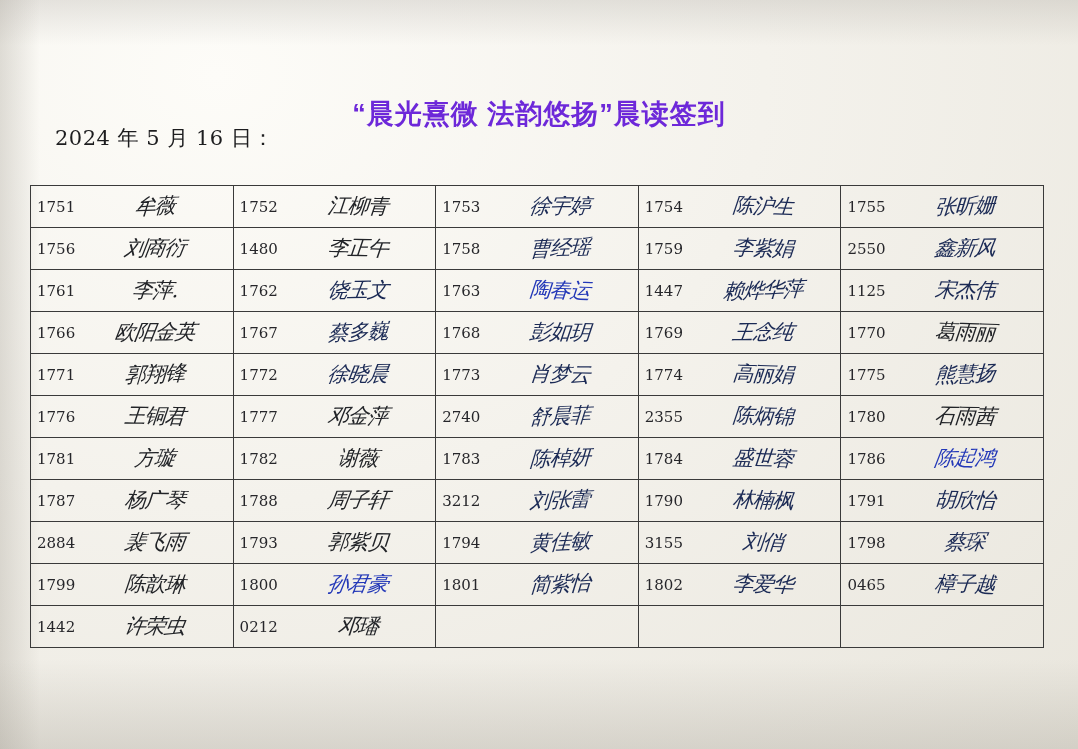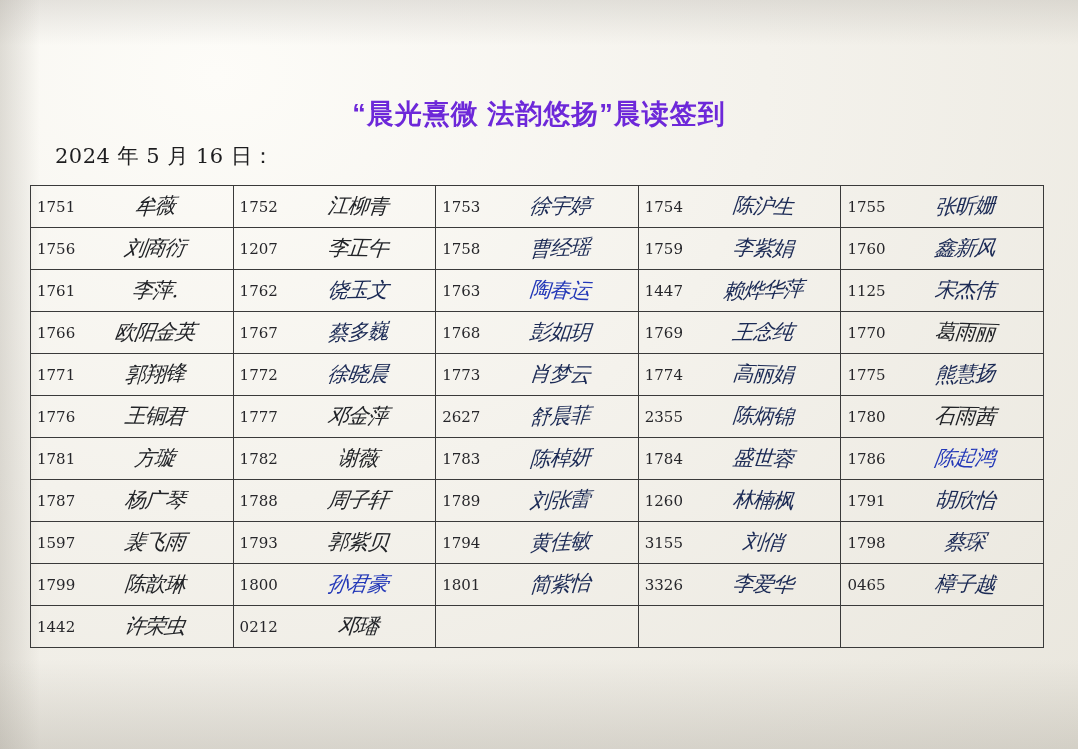--- a/index.html
+++ b/index.html
@@ -47,21 +47,21 @@
     width: 100%;
     text-align: center;
     font-size: 27px;
     font-weight: bold;
     letter-spacing: 1px;
     color: #6d28d9;
     font-family: Liberation Sans, sans-serif;
   }
   .date-line {
     position: absolute;
-    top: 142px;
+    top: 124px;
     left: 55px;
     font-size: 21px;
     color: #1d1d1f;
     font-family: "DejaVu Serif", serif;
     letter-spacing: 0.5px;
   }
 
   .sheet {
     position: absolute;
     top: 185px;
@@ -162,39 +162,39 @@
         </tr>
         <tr>
           <td>
             <div class="cell-inner">
               <span class="num">1756</span>
               <span class="sig dark tilt-c">刘商衍</span>
             </div>
           </td>
           <td>
             <div class="cell-inner">
-              <span class="num">1207</span>
+              <span class="num">1480</span>
               <span class="sig dark tilt-b">李正午</span>
             </div>
           </td>
           <td>
             <div class="cell-inner">
               <span class="num">1758</span>
               <span class="sig  tilt-a">曹经瑶</span>
             </div>
           </td>
           <td>
             <div class="cell-inner">
               <span class="num">1759</span>
               <span class="sig  tilt-d">李紫娟</span>
             </div>
           </td>
           <td>
             <div class="cell-inner">
-              <span class="num">1760</span>
+              <span class="num">2550</span>
               <span class="sig  tilt-c">鑫新风</span>
             </div>
           </td>
         </tr>
         <tr>
           <td>
             <div class="cell-inner">
               <span class="num">1761</span>
               <span class="sig dark tilt-b">李萍.</span>
             </div>
@@ -296,21 +296,21 @@
             </div>
           </td>
           <td>
             <div class="cell-inner">
               <span class="num">1777</span>
               <span class="sig dark tilt-c">邓金萍</span>
             </div>
           </td>
           <td>
             <div class="cell-inner">
-              <span class="num">2627</span>
+              <span class="num">2740</span>
               <span class="sig  tilt-a">舒晨菲</span>
             </div>
           </td>
           <td>
             <div class="cell-inner">
               <span class="num">2355</span>
               <span class="sig  tilt-d">陈炳锦</span>
             </div>
           </td>
           <td>
@@ -360,41 +360,41 @@
             </div>
           </td>
           <td>
             <div class="cell-inner">
               <span class="num">1788</span>
               <span class="sig dark tilt-c">周子轩</span>
             </div>
           </td>
           <td>
             <div class="cell-inner">
-              <span class="num">1789</span>
+              <span class="num">3212</span>
               <span class="sig  tilt-a">刘张蕾</span>
             </div>
           </td>
           <td>
             <div class="cell-inner">
-              <span class="num">1260</span>
+              <span class="num">1790</span>
               <span class="sig  tilt-d">林楠枫</span>
             </div>
           </td>
           <td>
             <div class="cell-inner">
               <span class="num">1791</span>
               <span class="sig  tilt-b">胡欣怡</span>
             </div>
           </td>
         </tr>
         <tr>
           <td>
             <div class="cell-inner">
-              <span class="num">1597</span>
+              <span class="num">2884</span>
               <span class="sig dark tilt-c">裴飞雨</span>
             </div>
           </td>
           <td>
             <div class="cell-inner">
               <span class="num">1793</span>
               <span class="sig dark tilt-b">郭紫贝</span>
             </div>
           </td>
           <td>
@@ -430,21 +430,21 @@
             </div>
           </td>
           <td>
             <div class="cell-inner">
               <span class="num">1801</span>
               <span class="sig  tilt-a">简紫怡</span>
             </div>
           </td>
           <td>
             <div class="cell-inner">
-              <span class="num">3326</span>
+              <span class="num">1802</span>
               <span class="sig  tilt-d">李爱华</span>
             </div>
           </td>
           <td>
             <div class="cell-inner">
               <span class="num">0465</span>
               <span class="sig  tilt-b">樟子越</span>
             </div>
           </td>
         </tr>

